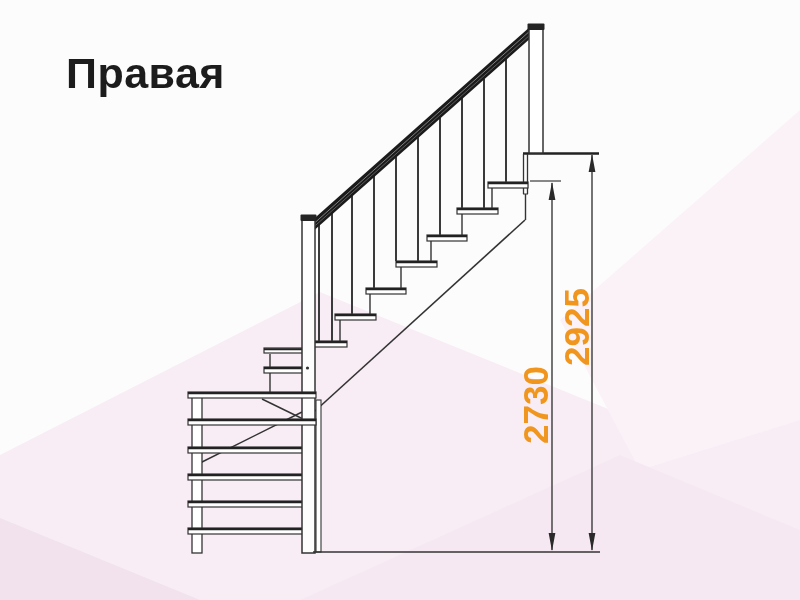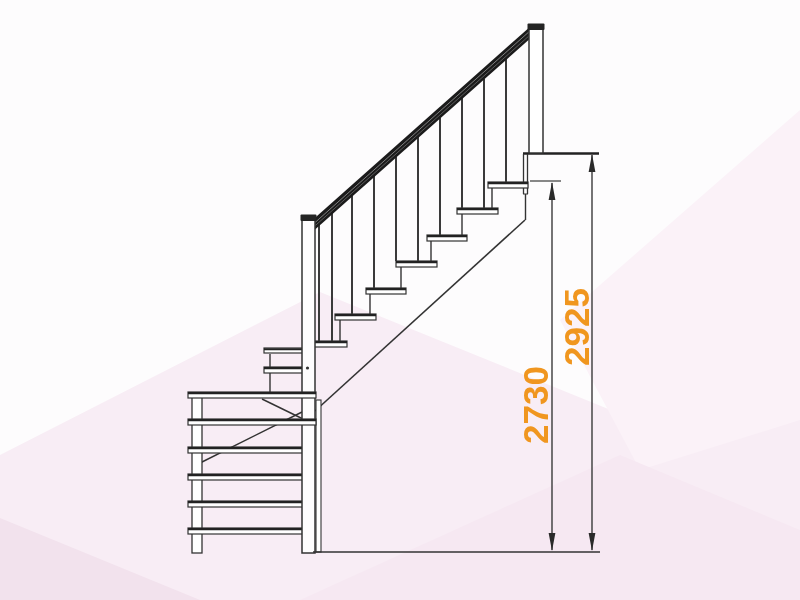--- a/index.html
+++ b/index.html
@@ -169,13 +169,14 @@
       <polygon points="552,182 548.6,200 555.4,200"></polygon>
       <polygon points="552,551 548.6,533 555.4,533"></polygon>
       <polygon points="592,154 588.6,172 595.4,172"></polygon>
       <polygon points="592,551 588.6,533 595.4,533"></polygon>
     </g>
 
     <text class="dim-text" transform="translate(548 444) rotate(-90)">2730</text>
     <text class="dim-text" transform="translate(589 366) rotate(-90)">2925</text>
   </svg>
 
+  <div class="title">Правая</div>
 </div>
 
 </body></html>

